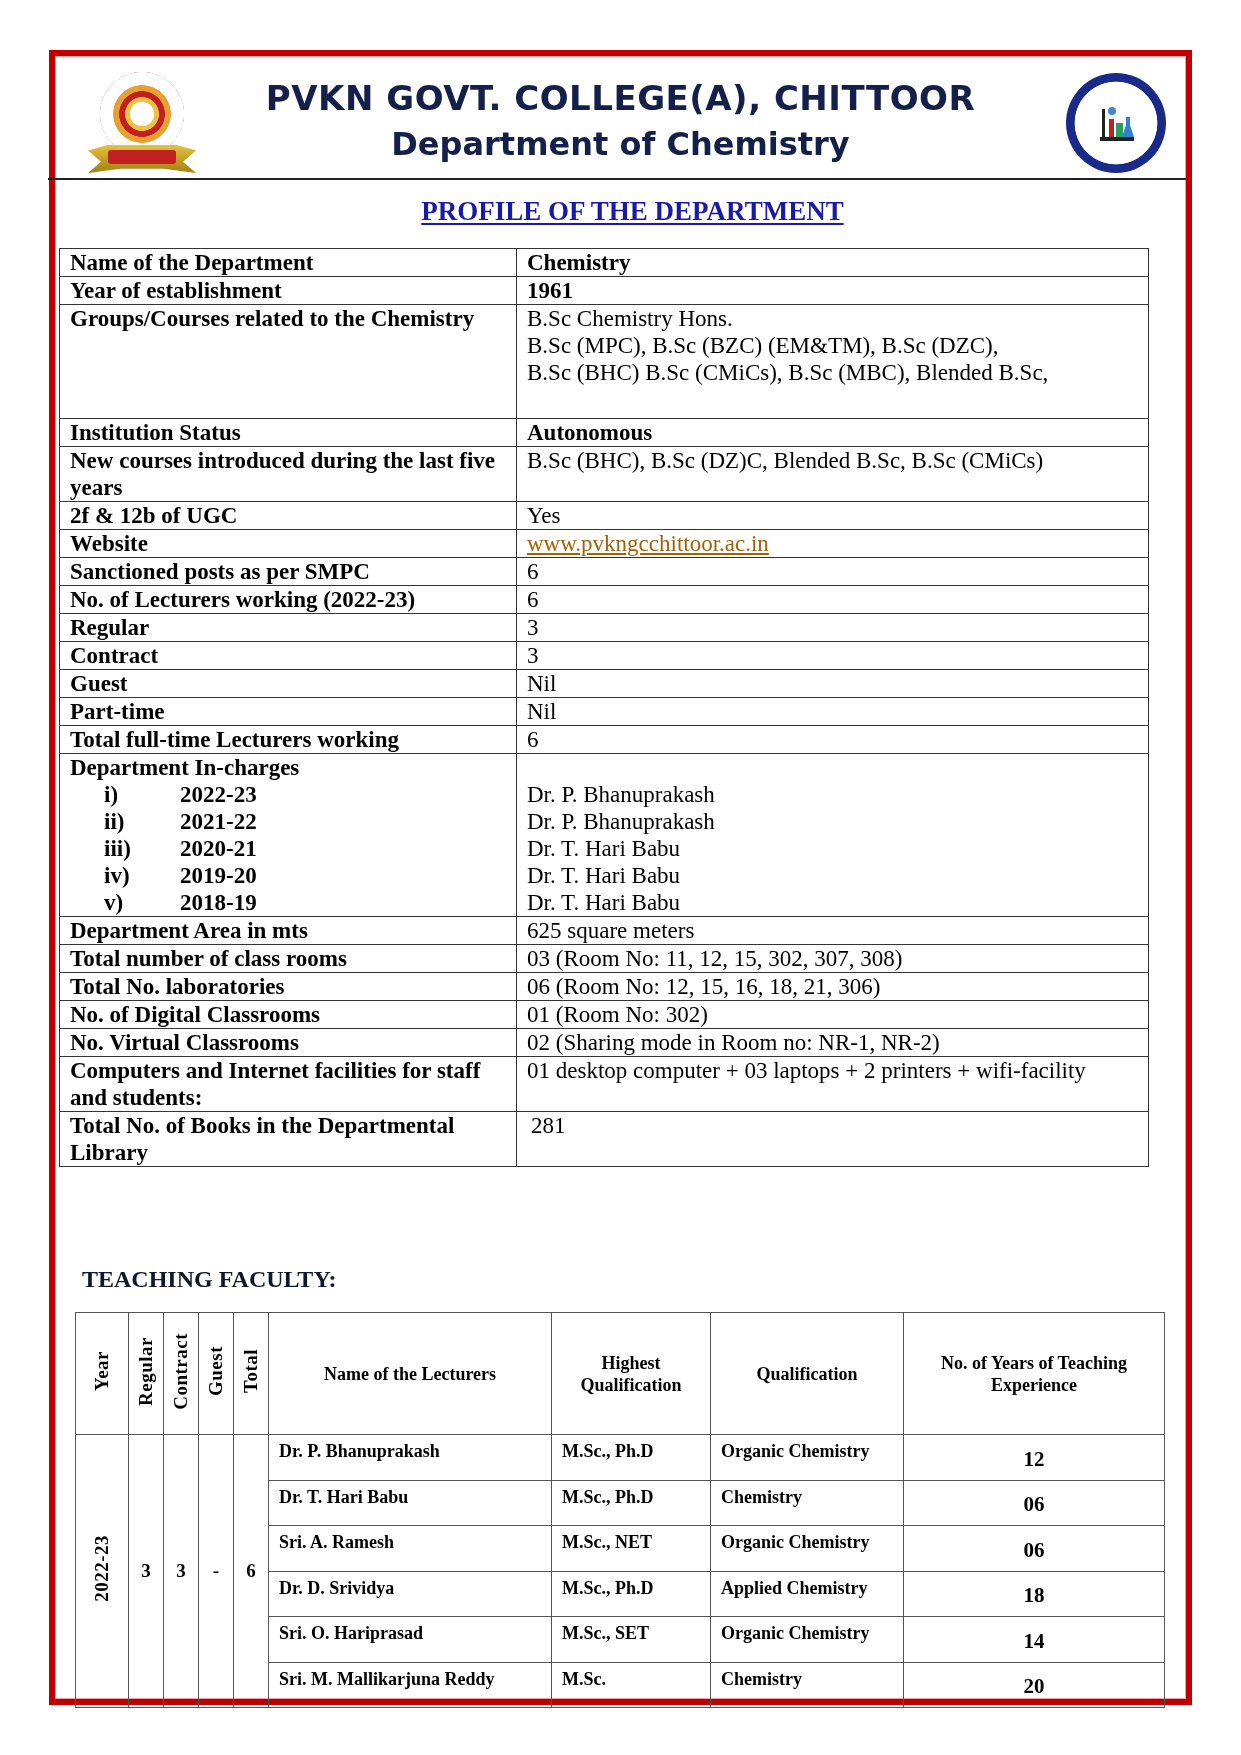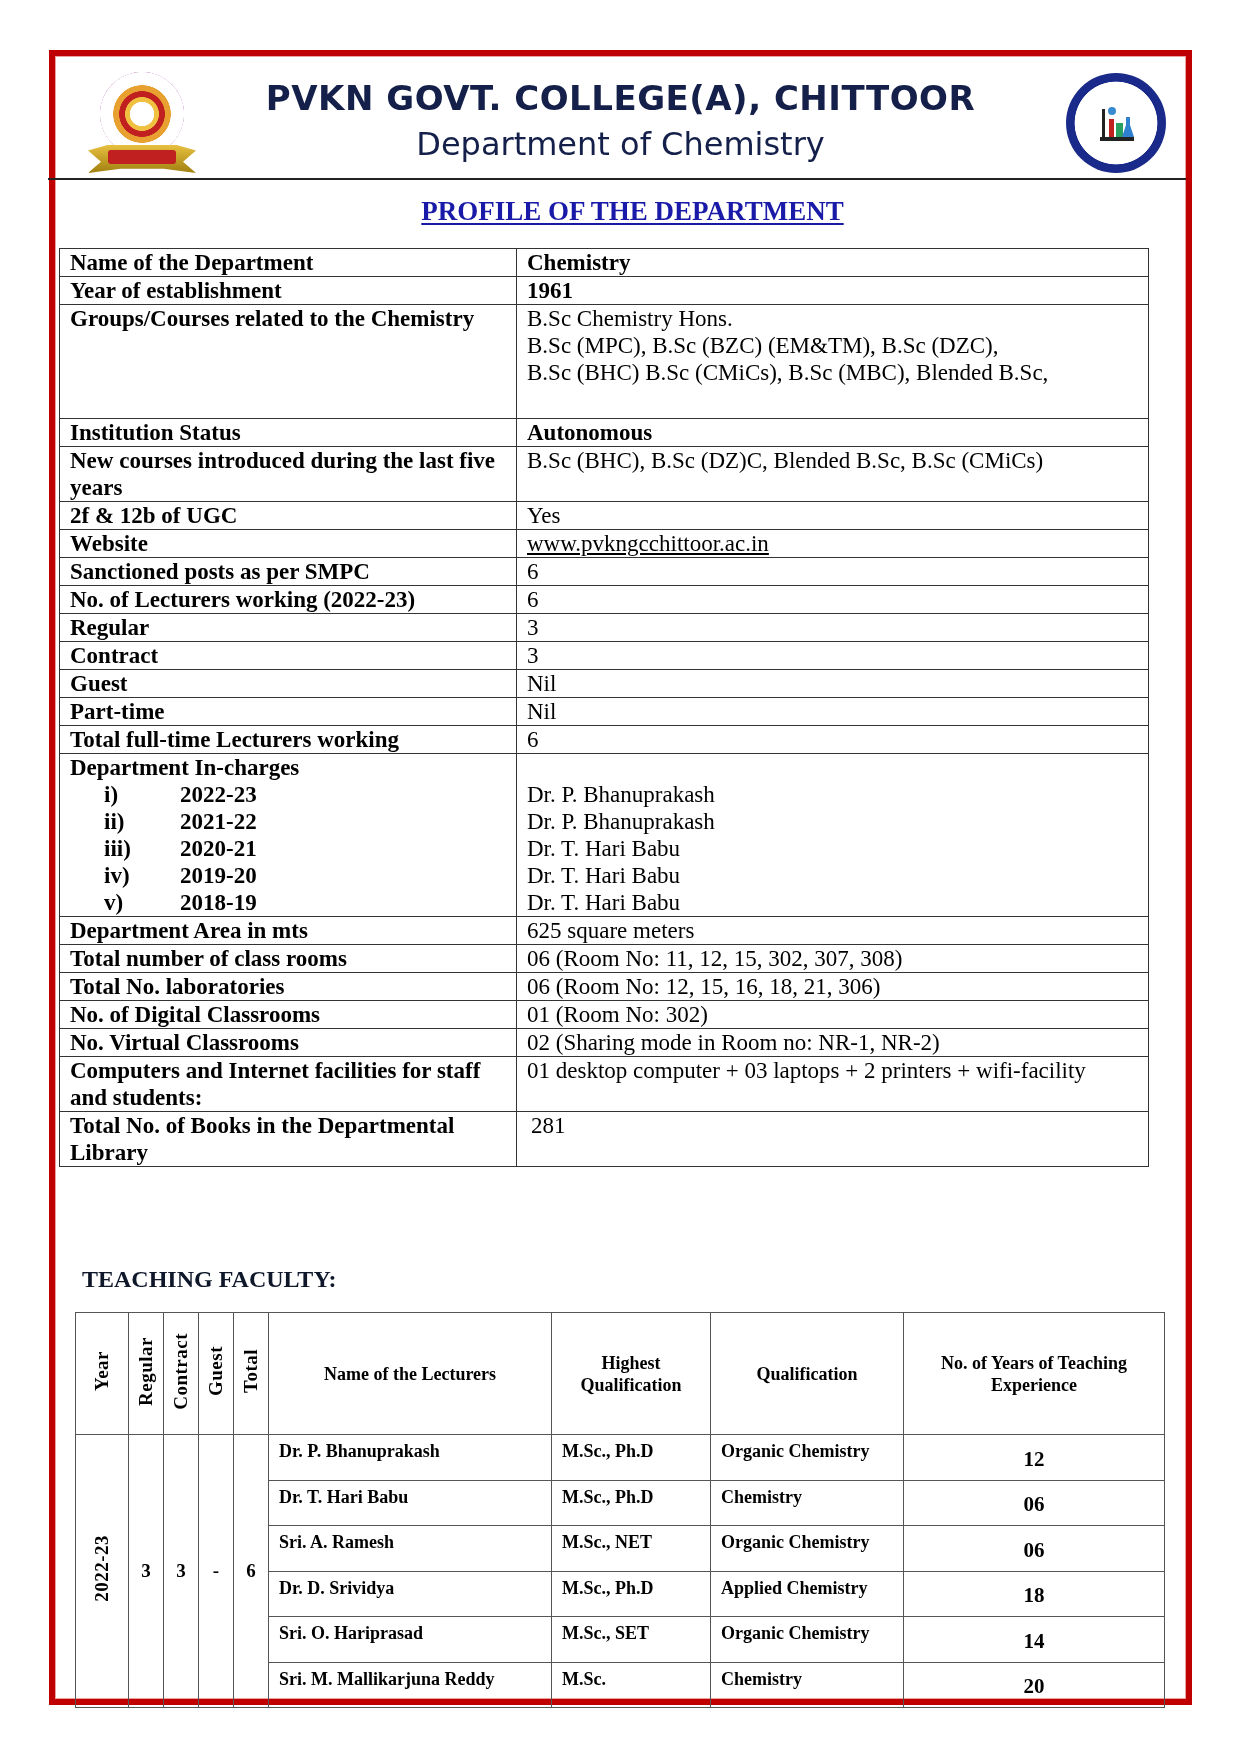--- a/index.html
+++ b/index.html
@@ -7,29 +7,29 @@
   .frame { position:absolute; left:49px; top:50px; width:1143px; height:1655px; box-sizing:border-box; border:7px solid #c00000; }
   .frame-inner { position:absolute; left:55px; top:56px; width:1131px; height:1643px; box-sizing:border-box; border:1px solid #e8a0a0; }
   .logo { position:absolute; border-radius:50%; }
   .logo-left { left:100px; top:72px; width:84px; height:84px; background:radial-gradient(circle, #ffffff 0 20%, #f0c040 21% 28%, #c02020 29% 38%, #e8a030 39% 48%, #ffffff 49% 70%, #9b3fa0 71% 100%); }
   .ribbon { position:absolute; left:88px; top:145px; width:108px; height:28px; background:linear-gradient(180deg,#e8c040,#a08010); clip-path:polygon(0 20%,18% 0,82% 0,100% 20%,88% 60%,100% 100%,70% 85%,30% 85%,0 100%,12% 60%); }
   .ribbon-red { position:absolute; left:108px; top:150px; width:68px; height:14px; background:#c02020; border-radius:3px; }
   .logo-right { left:1066px; top:73px; width:100px; height:100px; background:radial-gradient(circle, #ffffff 0 58%, #1a2a8a 59% 100%); }
   .flask { position:absolute; left:1100px; top:105px; width:34px; height:38px; }
   .header-line { position:absolute; left:48px; top:178px; width:1138px; height:2px; background:#222; }
   .title1 { position:absolute; left:0; width:1241px; top:78px; text-align:center; font-family:"DejaVu Sans", sans-serif; font-size:34px; color:#14204a; letter-spacing:0.5px;font-weight:bold; }
-  .title2 { position:absolute; left:0; width:1241px; top:125px; text-align:center; font-family:"DejaVu Sans", sans-serif; font-size:32px; color:#14204a; }
+  .title2 { position:absolute; left:0; width:1241px; top:125px; text-align:center; font-family:"DejaVu Sans", sans-serif; font-size:32px; color:#14204a;font-weight:bold; }
   .profile-heading { position:absolute; left:0; width:1265px; top:196px; text-align:center; font-weight:bold; font-size:27px; color:#1a1aa8; text-decoration:underline; text-decoration-thickness:2px; text-underline-offset:3px; }
   table { border-collapse:collapse; position:absolute; }
   .profile { left:59px; top:248px; width:1090px; }
   .profile td { border:1.3px solid #333; vertical-align:top; font-size:23px; line-height:27px; padding:0 10px; }
   .profile td.k { width:436px; font-weight:bold; }
   .profile td.v { }
   .profile .bold { font-weight:bold; }
-  .link { color:#000000; text-decoration:underline;margin-top:44px; }
+  .link { color:#a16207; text-decoration:underline;margin-top:44px; }
   .sub { display:flex; font-weight:bold; }
   .sub .num { width:76px; padding-left:34px; }
   .faculty-heading { position:absolute; left:82px; top:1266px; font-weight:bold; font-size:24px; color:#0f172a; }
   .faculty { left:75px; top:1312px; width:1090px; }
   .faculty th, .faculty td { border:1.3px solid #555; font-weight:bold; }
   .faculty th { height:119px; font-size:18px; line-height:22px; text-align:center; vertical-align:middle; }
   .rot { writing-mode:vertical-rl; transform:rotate(180deg); display:inline-block; font-family:"Liberation Serif", serif; font-size:19px; letter-spacing:0.5px; }
   .faculty td { font-size:18px; height:38.5px; vertical-align:top; padding:6px 10px 0 10px; }
   .faculty td.c { text-align:center; vertical-align:middle; padding:0; font-size:19px; }
   .faculty td.exp { text-align:center; vertical-align:middle; padding:4px 0 0 0; font-size:21px; }
@@ -154,21 +154,21 @@
       <div>Dr. T. Hari Babu</div>
       <div>Dr. T. Hari Babu</div>
     </td>
   </tr>
   <tr>
         <td class="k">Department Area in mts</td>
         <td class="v">625 square meters</td>
       </tr>
   <tr>
         <td class="k">Total number of class rooms</td>
-        <td class="v">06 (Room No: 11, 12, 15, 302, 307, 308)</td>
+        <td class="v">03 (Room No: 11, 12, 15, 302, 307, 308)</td>
       </tr>
   <tr>
         <td class="k">Total No. laboratories</td>
         <td class="v">06 (Room No: 12, 15, 16, 18, 21, 306)</td>
       </tr>
   <tr>
         <td class="k">No. of Digital Classrooms</td>
         <td class="v">01 (Room No: 302)</td>
       </tr>
   <tr>

